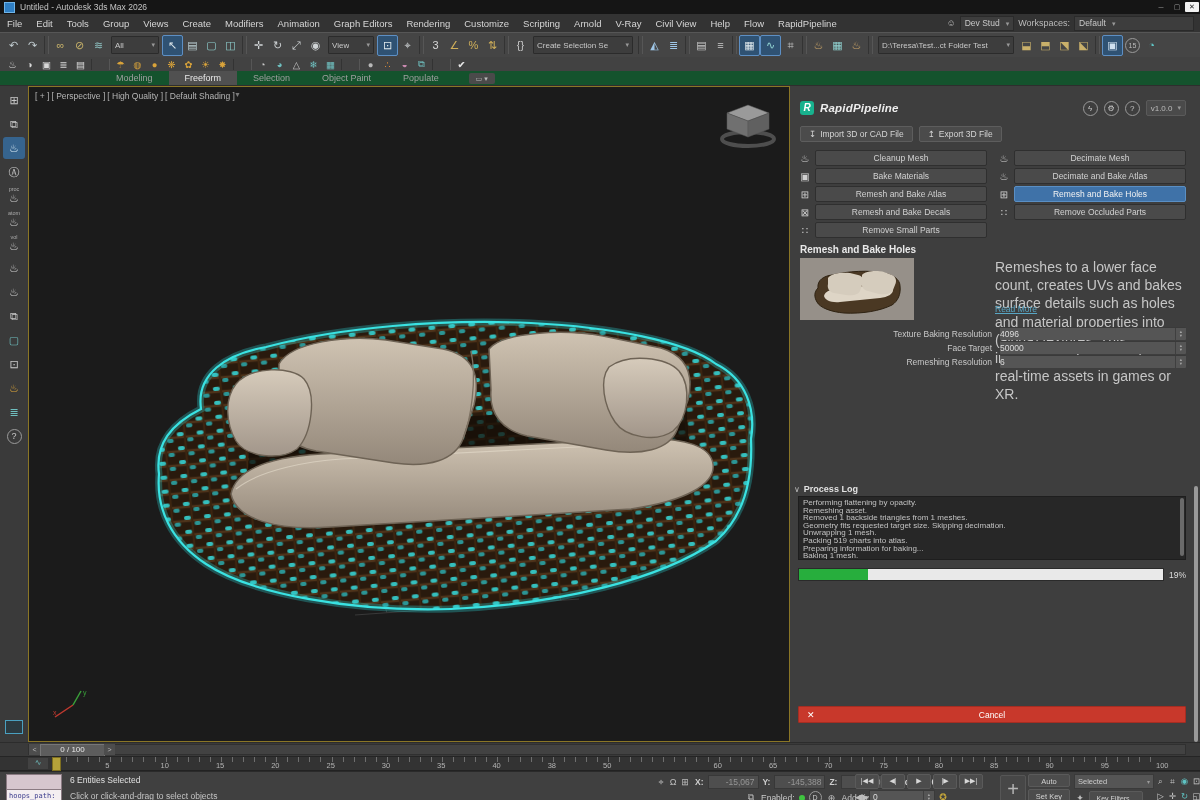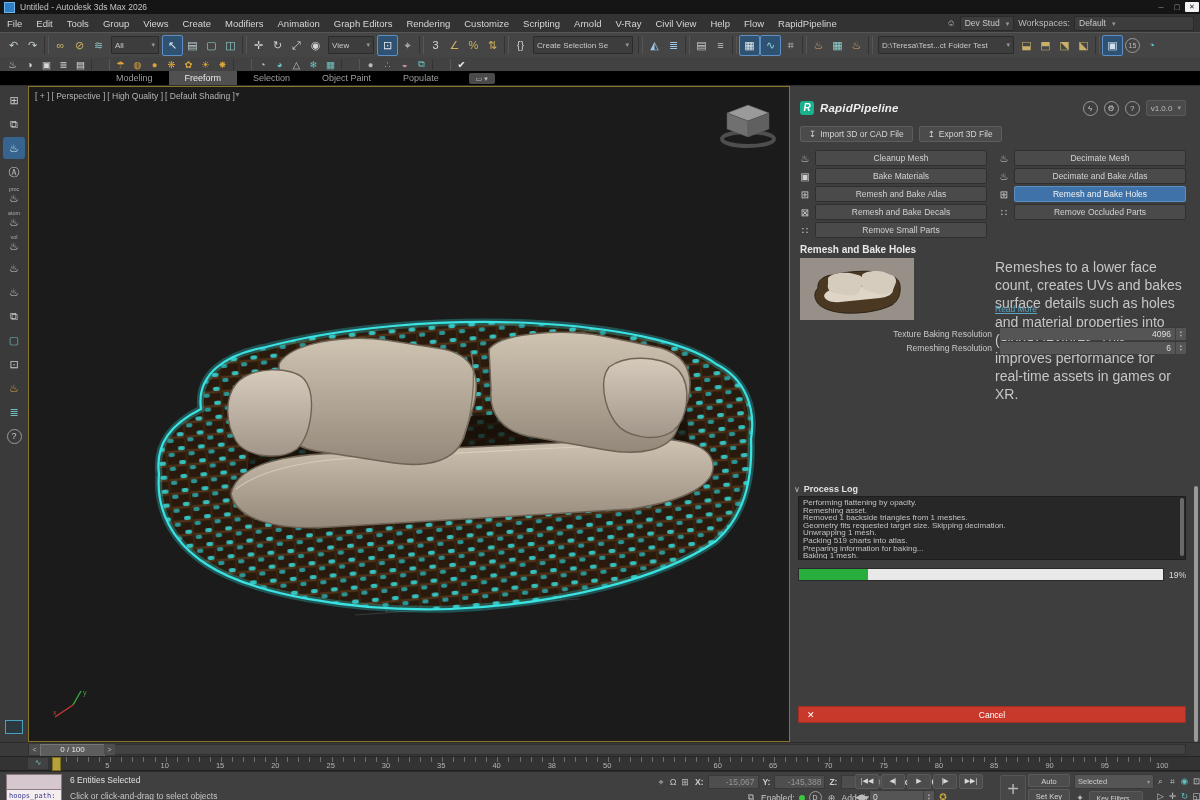--- a/index.html
+++ b/index.html
@@ -31,21 +31,21 @@
           flex-direction:row;justify-content:flex-start;font-size:8px;color:#c9c9c9;
           padding:0 3px;margin:0 3px;overflow:hidden;white-space:nowrap;}
   .tbi.dd .t{display:inline;overflow:hidden;text-overflow:ellipsis;}
   .tbi.dd::after{content:"▾";font-size:7px;margin-left:auto;padding-left:3px;color:#999;}
   .tbi.sep{width:3px;height:18px;border-left:1px solid #333;border-right:1px solid #565656;margin:0 2px;}
   #toolbar2 .tbi.sep{height:11px;}
   .tbi.active{background:#2f5273;border:1px solid #5d8fc4;border-radius:2px;}
   .tbi.badge .g{border:1px solid #9a9a9a;border-radius:50%;width:13px;height:13px;line-height:13px;
                 font-size:7px;text-align:center;color:#bbb;}
   
-  #ribbon{height:14px;background:#000000;display:flex;align-items:center;padding-left:100px;border-bottom:1px solid #2e2e2e;}
+  #ribbon{height:14px;background:#14532d;display:flex;align-items:center;padding-left:100px;border-bottom:1px solid #2e2e2e;}
   .rtab{padding:0 16px;font-size:9px;color:#9f9f9f;height:100%;display:flex;align-items:center;}
   .rtab.active{background:#505050;color:#e8e8e8;}
   #ribbon-config{margin-left:14px;width:26px;height:11px;background:#4a4a4a;border-radius:2px;
                  font-size:7px;color:#bbb;text-align:center;line-height:11px;}
   
   #main{display:flex;height:656px;}
   #leftrail{width:28px;background:#3a3a3a;display:flex;flex-direction:column;align-items:center;padding-top:3px;}
   .lt{width:22px;height:22px;display:flex;flex-direction:column;align-items:center;justify-content:center;
       font-size:11px;color:#c9c9c9;margin-bottom:2px;}
   .lt .lbl{font-size:5.5px;color:#aaa;line-height:5px;}
@@ -89,21 +89,21 @@
   #rp-section-title{position:absolute;left:10px;top:158px;font-size:10px;font-weight:bold;color:#e8e8e8;}
   #rp-thumb{position:absolute;left:10px;top:172px;width:114px;height:62px;background:#969089;overflow:hidden;}
   #rp-desc{position:absolute;left:205px;top:172px;right:16px;color:#c6c6c6;font-size:14px;line-height:1.3;}
   #rp-readmore{position:absolute;left:205px;top:218px;color:#58a6c4;font-size:8.5px;text-decoration:underline;}
   
   #rp-fields{position:absolute;left:10px;top:242px;right:14px;display:flex;flex-direction:column;gap:3px;}
   .field{display:flex;align-items:center;height:11px;}
   .flabel{width:192px;text-align:right;padding-right:8px;color:#c9c9c9;font-size:8.5px;}
   .fbox{flex:1;height:12px;background:#555;border-top:1px solid #3a3a3a;border-radius:1px;
         display:flex;align-items:center;}
-  .fval{flex:1;text-align:right;color:#ddd;font-size:8.5px;padding-right:4px;margin-left:26px;}
+  .fval{flex:1;text-align:left;color:#ddd;font-size:8.5px;padding-right:4px;}
   .fspin{width:10px;height:100%;border-left:1px solid #3f3f3f;display:flex;flex-direction:column;
          align-items:center;justify-content:center;color:#aaa;}
   .fspin::before{content:"▴";font-size:4.5px;line-height:4.5px;}
   .fspin::after{content:"▾";font-size:4.5px;line-height:4.5px;}
   
   #rp-log-header{position:absolute;left:4px;top:398px;font-size:9px;font-weight:bold;color:#e2e2e2;}
   #rp-log-header .chev{font-weight:normal;color:#bbb;margin-right:4px;font-size:8px;}
   #rp-log{position:absolute;left:8px;top:410px;right:14px;height:64px;background:#272727;
           border:1px solid #1e1e1e;padding:2px 4px;box-sizing:border-box;overflow:hidden;}
   .logline{font-size:8px;line-height:7.6px;color:#c2c2c2;white-space:nowrap;}
@@ -733,20 +733,27 @@
       <div id="rp-fields">
 
           <div class="field">
             <span class="flabel">Texture Baking Resolution</span>
             <div class="fbox">
               <span class="fval">4096</span>
               <span class="fspin"></span>
             </div>
           </div>
 
+          <div class="field">
+            <span class="flabel">Face Target</span>
+            <div class="fbox">
+              <span class="fval">50000</span>
+              <span class="fspin"></span>
+            </div>
+          </div>
 
           <div class="field">
             <span class="flabel">Remeshing Resolution</span>
             <div class="fbox">
               <span class="fval">6</span>
               <span class="fspin"></span>
             </div>
           </div>
         </div>
 

